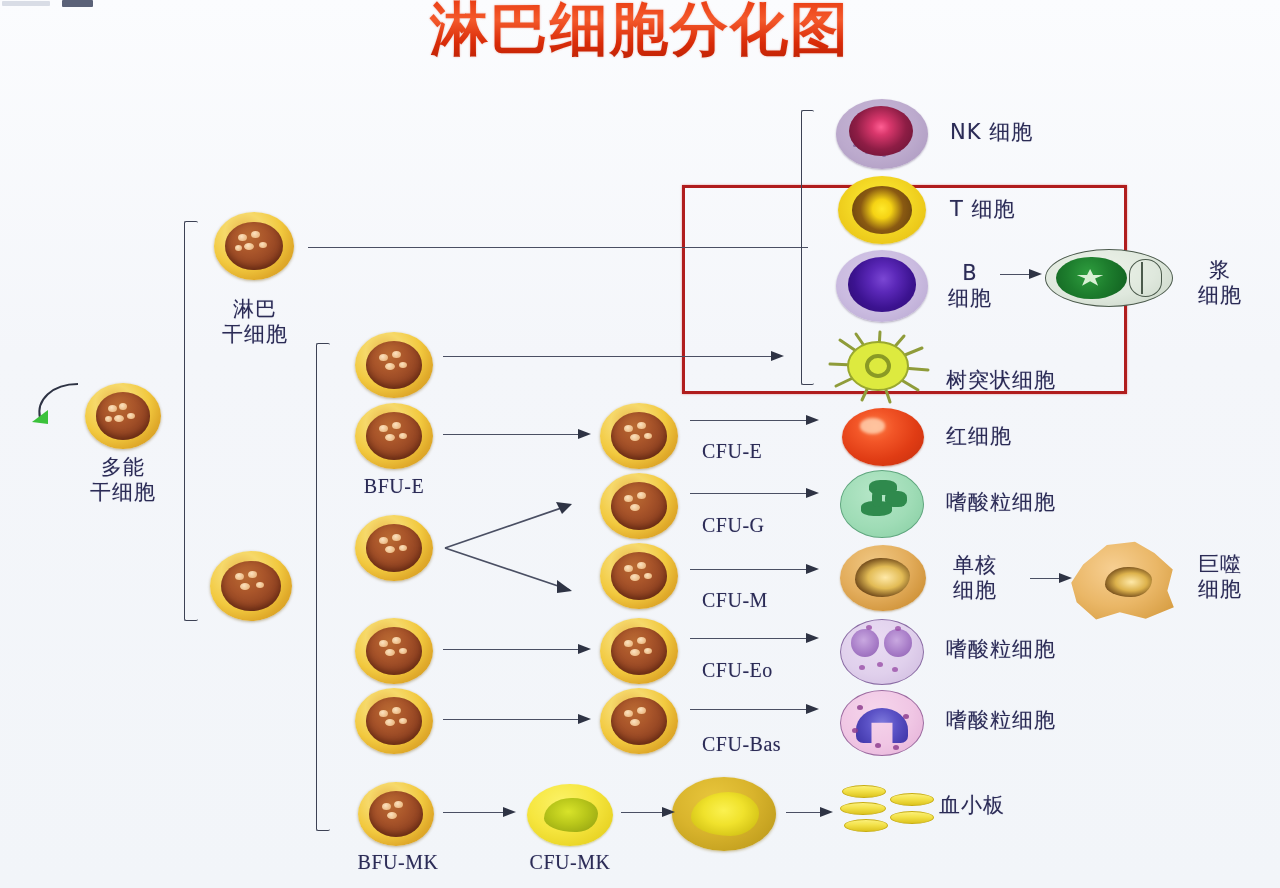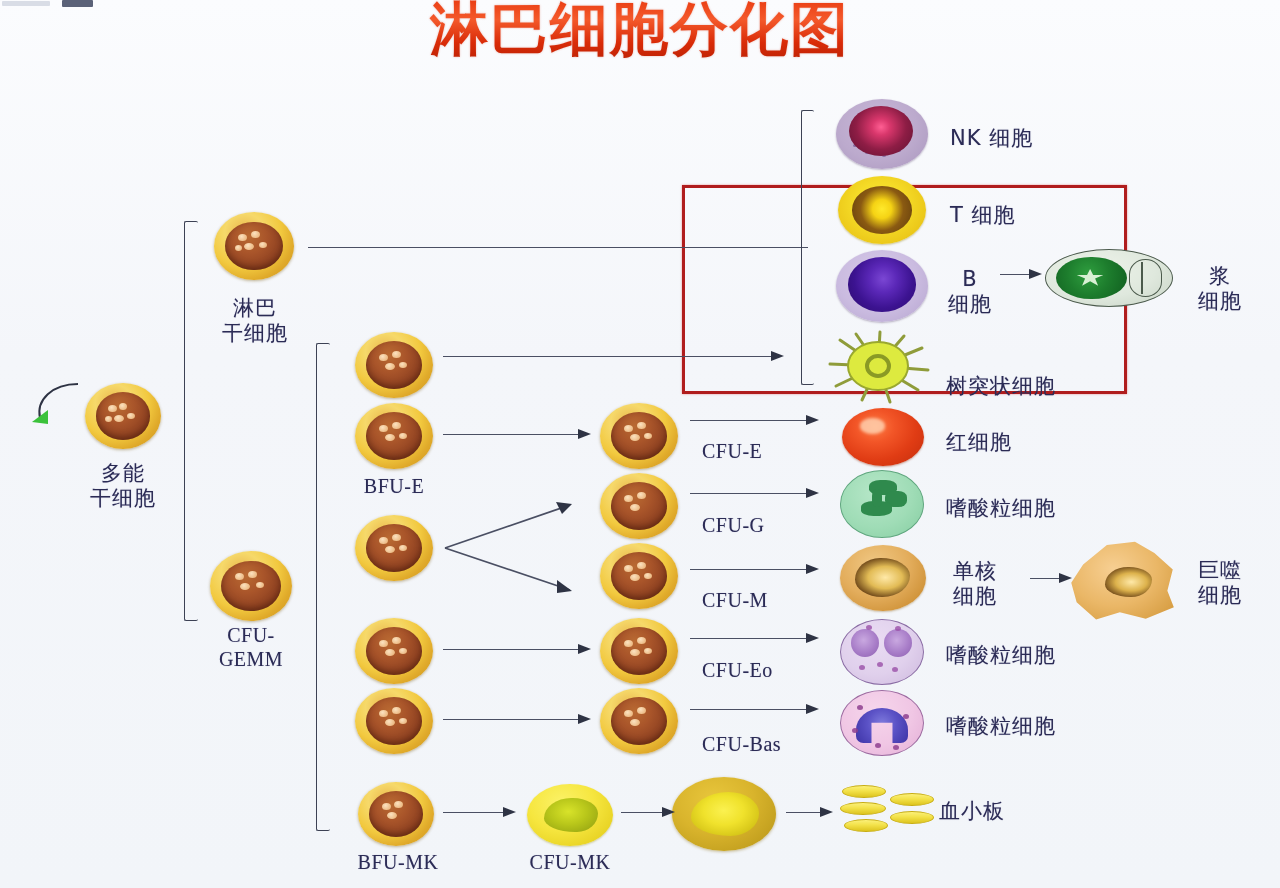--- a/index.html
+++ b/index.html
@@ -43,21 +43,21 @@
 
   
   .lbl {
     position:absolute;
     color:#2b2b55;
     font-family:"DejaVu Sans","Liberation Sans",sans-serif;
     white-space:pre-line;
     line-height:1.18;
     text-shadow: 0 0 1px rgba(80,80,140,.35);
   }
-  .lbl.cn { font-size:21px; letter-spacing:1px;margin-top:6px; }
+  .lbl.cn { font-size:21px; letter-spacing:1px; }
   .lbl.en { font-size:20px; font-family:"Liberation Serif","DejaVu Serif",serif; letter-spacing:.5px;text-align:center; }
   .lbl.ctr { text-align:center; }
 
   
   .stem {
     position:absolute; border-radius:50%;
     background:
       radial-gradient(ellipse at 38% 30%, #e8b44a 0%, #f6d96a 28%, #f2c93f 52%, #e0aa2a 72%, #c98f1c 100%);
     box-shadow: 0 1px 3px rgba(120,90,20,.45);
   }
@@ -233,35 +233,33 @@
 
   <div class="bracket" style="left:184px; top:221px; width:14px; height:400px;"></div>
 
   <div class="stem" style="left:214px; top:212px; width:80px; height:68px;">
     <div class="speck" style="left:30%;top:32%;width:9px;height:7px;"></div>
     <div class="speck" style="left:46%;top:28%;width:9px;height:7px;"></div>
     <div class="speck" style="left:37%;top:46%;width:10px;height:7px;"></div>
     <div class="speck" style="left:56%;top:44%;width:8px;height:6px;"></div>
     <div class="speck" style="left:26%;top:48%;width:7px;height:6px;"></div>
   </div>
-  <div class="lbl cn ctr" style="left:180px; top:290px; width:150px;">淋巴
+  <div class="lbl cn ctr" style="left:180px; top:297px; width:150px;">淋巴
 干细胞</div>
 
   <div class="hline" style="left:308px; top:247px; width:500px;"></div>
 
   <div class="bracket" style="left:801px; top:110px; width:13px; height:275px;"></div>
 
   <div class="stem" style="left:210px; top:551px; width:82px; height:70px;">
     <div class="speck" style="left:30%;top:32%;width:9px;height:7px;"></div>
     <div class="speck" style="left:46%;top:28%;width:9px;height:7px;"></div>
     <div class="speck" style="left:37%;top:46%;width:10px;height:7px;"></div>
     <div class="speck" style="left:56%;top:44%;width:8px;height:6px;"></div>
   </div>
-  <div class="lbl en ctr" style="left:176px; top:624px; width:150px;">CFU-
-GEMM</div>
 
   <div class="bracket" style="left:316px; top:343px; width:14px; height:488px;"></div>
 
   <div class="stem" style="left:355px; top:332px; width:78px; height:66px;">
     <div class="speck" style="left:31%;top:33%;width:9px;height:7px;"></div>
     <div class="speck" style="left:47%;top:29%;width:9px;height:7px;"></div>
     <div class="speck" style="left:38%;top:47%;width:10px;height:7px;"></div>
     <div class="speck" style="left:56%;top:45%;width:8px;height:6px;"></div>
   </div>
 

